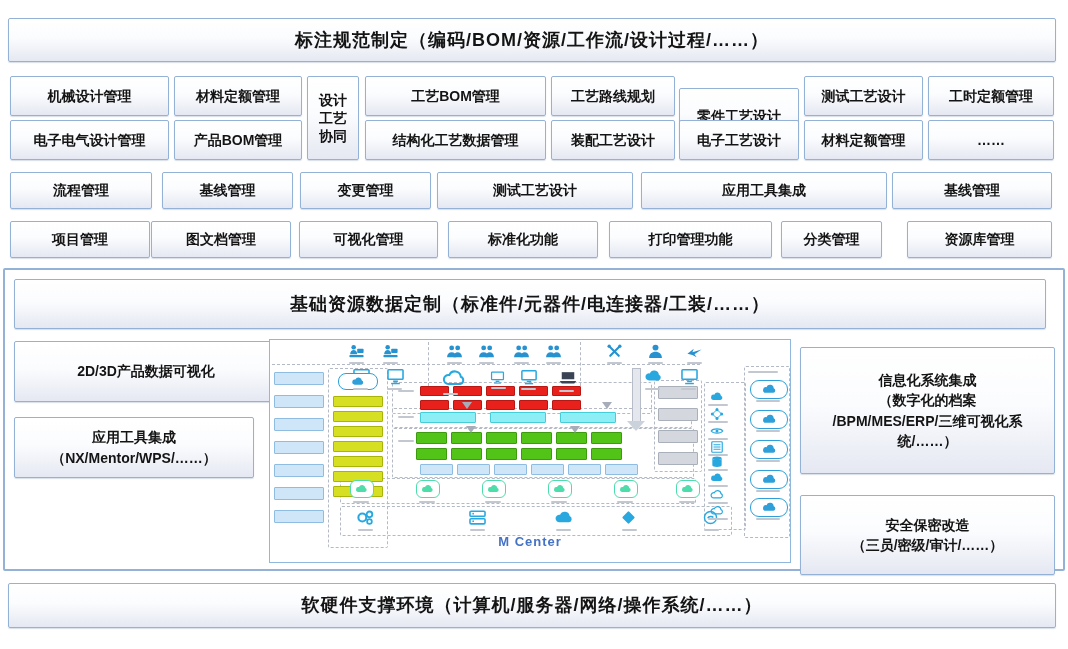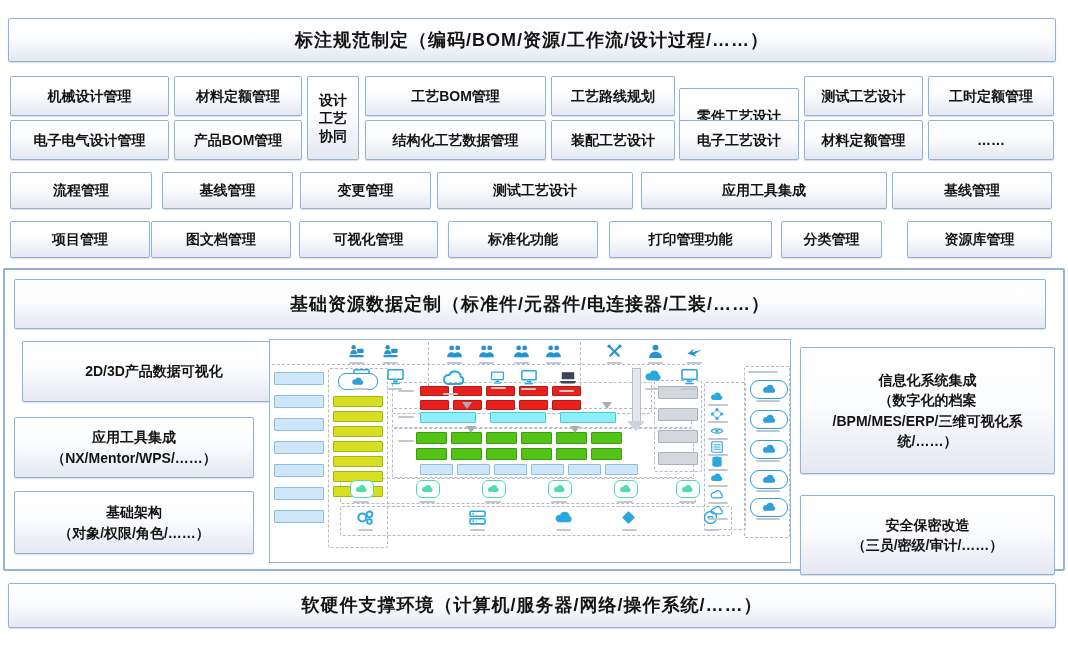--- a/index.html
+++ b/index.html
@@ -147,44 +147,41 @@
   <div class="box" style="left:907px;top:221px;width:145px;height:37px">
       <span>资源库管理</span>
     </div>
 
   <div class="outer" style="left:3px;top:268px;width:1062px;height:303px"></div>
 
   <div class="box banner" style="left:14px;top:279px;width:1032px;height:50px">
     <span>基础资源数据定制（标准件/元器件/电连接器/工装/……）</span>
   </div>
 
-  <div class="box" style="left:22px;top:341px;width:264px;height:61px">
+  <div class="box" style="left:14px;top:341px;width:264px;height:61px">
     <span>2D/3D产品数据可视化</span>
   </div>
   <div class="box" style="left:14px;top:417px;width:240px;height:61px">
     <span>应用工具集成</span>
     <span>（NX/Mentor/WPS/……）</span>
-  </div>
-  <div class="box" style="left:14px;top:491px;width:240px;height:63px">
-    <span>基础架构</span>
-    <span>（对象/权限/角色/……）</span>
   </div>
 
   <div class="box" style="left:800px;top:347px;width:255px;height:127px">
     <span>信息化系统集成</span>
     <span>（数字化的档案</span>
     <span>/BPM/MES/ERP/三维可视化系</span>
     <span>统/……）</span>
   </div>
   <div class="box" style="left:800px;top:495px;width:255px;height:80px">
     <span>安全保密改造</span>
     <span>（三员/密级/审计/……）</span>
   </div>
 
   <div class="cd" id="cd" style="left:269px;top:339px;width:522px;height:224px">
+    <div class="cd-label" style="top:194px">M Center</div>
   <div class="dash" style="left: 58px; top: 28px; width: 60px; height: 180px;"></div>
       <div class="dash" style="left: 122px; top: 42px; width: 260px; height: 32px;"></div>
       <div class="dash" style="left: 122px; top: 68px; width: 300px; height: 20px;"></div>
       <div class="dash" style="left: 122px; top: 88px; width: 302px; height: 50px;"></div>
       <div class="dash" style="left: 70px; top: 138px; width: 356px; height: 26px;"></div>
       <div class="dash" style="left: 70px; top: 166px; width: 392px; height: 30px;"></div>
       <div class="dash" style="left: 384px; top: 40px; width: 48px; height: 92px;"></div>
       <div class="dash" style="left: 434px; top: 42px; width: 42px; height: 148px;"></div>
       <div class="dash" style="left: 474px; top: 26px; width: 46px; height: 172px;"></div>
       <div class="hline" style="left: 2px; top: 24px; width: 428px;"></div>

